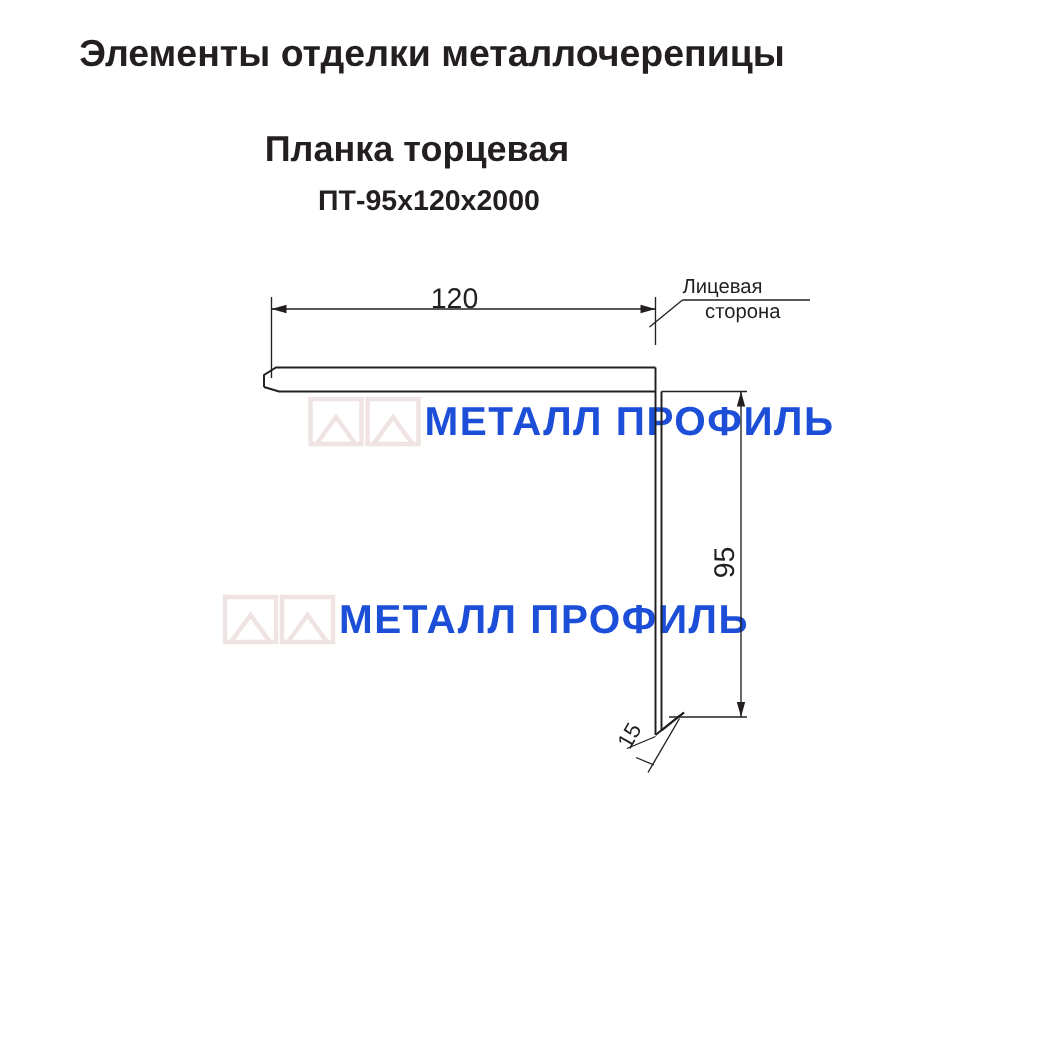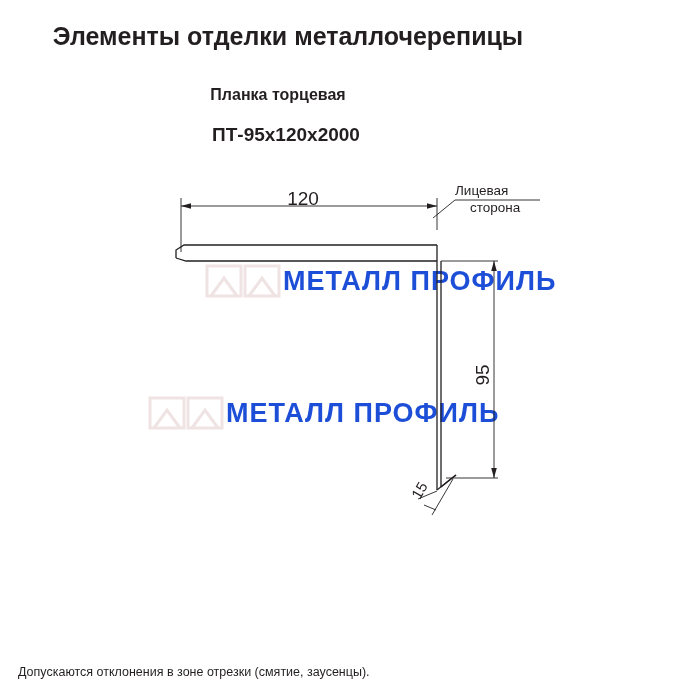--- a/index.html
+++ b/index.html
@@ -29,21 +29,21 @@
     font-size: 25px;
     font-weight: bold;
     letter-spacing: 0px;
   }
   .subtitle {
     position: absolute;
     top: 86px;
     left: 0;
     width: 556px;
     text-align: center;
-    font-size: 16px;
+    font-size: 24px;
     font-weight: bold;
   }
   .code {
     position: absolute;
     top: 124px;
     left: 0;
     width: 572px;
     text-align: center;
     font-size: 19px;
     font-weight: bold;
@@ -148,16 +148,15 @@
 
     <text x="303" y="205" text-anchor="middle" font-family="Liberation Sans, sans-serif" font-size="19" fill="#231f20">120</text>
     <text x="489" y="375" text-anchor="middle" font-family="Liberation Sans, sans-serif" font-size="19" fill="#231f20" transform="rotate(-90 489 375)">95</text>
     <text x="424" y="493" text-anchor="middle" font-family="Liberation Sans, sans-serif" font-size="15" fill="#231f20" transform="rotate(-60 424 493)">15</text>
 
     <text x="455" y="195" font-family="Liberation Sans, sans-serif" font-size="13.5" fill="#231f20">Лицевая</text>
     <text x="470" y="212" font-family="Liberation Sans, sans-serif" font-size="13.5" fill="#231f20">сторона</text>
   </svg>
 
   <div class="footnotes">
-    <div>Допускаются отклонения в зоне отрезки (смятие, заусенцы).</div>
   </div>
 
 </div>
 
 </body></html>

